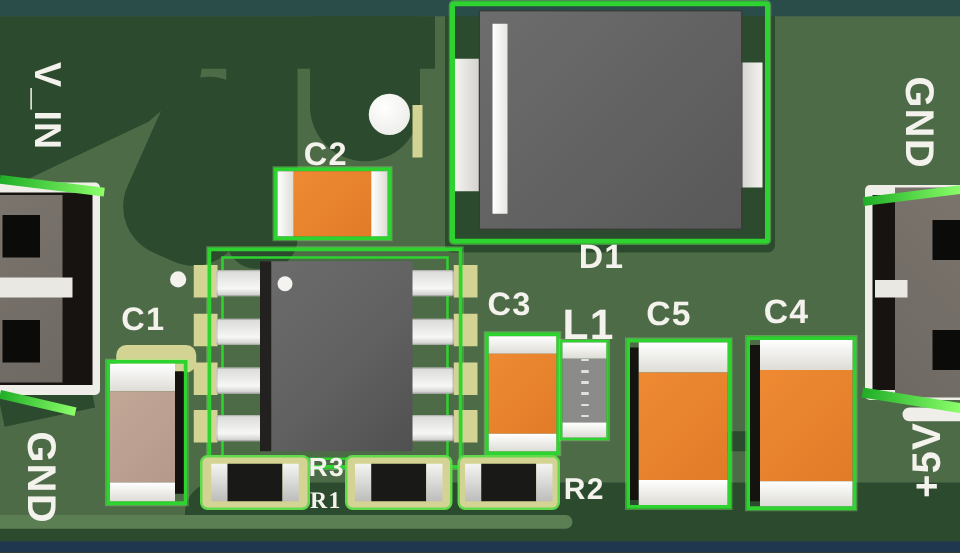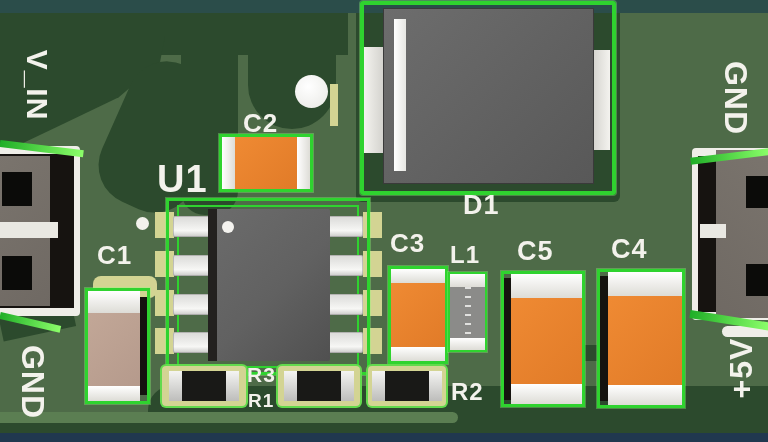--- a/index.html
+++ b/index.html
@@ -103,21 +103,20 @@
     <div class="abs pin" style="left:156px;top:131px;width:38px;height:21px;"></div>
 
     <div class="abs" style="left:39px;top:8px;width:122px;height:152px;
                 background:linear-gradient(135deg,#6c6c6c,var(--ic-gray,#616161) 55%,#505050);
                 border-radius:2px;">
       <div class="abs" style="left:0;top:0;width:9px;height:100%;background:#23211f;"></div>
       <div class="abs" style="left:14px;top:12px;width:12px;height:12px;border-radius:50%;background:#f4f3ef;"></div>
     </div>
   </div>
   <div class="abs" style="left:136px;top:217px;width:13px;height:13px;border-radius:50%;background:#f3f2ec;"></div>
-  <div class="abs label" style="left:157px;top:160px;font-size:38px;">U1</div>
 
   <div class="abs courtyard" style="left:85px;top:288px;width:59px;height:110px;">
     <div class="abs blackbar" style="right:0;top:6px;width:7px;bottom:6px;"></div>
     <div class="abs capv" style="left:0;top:0;width:52px;height:110px;">
       <div class="cap-end" style="height:22px;"></div>
       <div class="tan" style="flex:1;"></div>
       <div class="cap-end" style="height:15px;"></div>
     </div>
   </div>
   <div class="abs label" style="left:97px;top:242px;font-size:26px;">C1</div>
@@ -129,21 +128,21 @@
   </div>
   <div class="abs label" style="left:390px;top:230px;font-size:26px;">C3</div>
 
   <div class="abs courtyard capv" style="left:448px;top:272px;width:35px;height:76px;border-width:2px;">
     <div class="cap-end" style="height:13px;"></div>
     <div style="flex:1;background:#8b8b89;
                 background-image:repeating-linear-gradient(180deg,rgba(240,240,238,.85) 0 2px,transparent 2px 9px);
                 background-size:6px 100%;background-position:center;background-repeat:no-repeat;"></div>
     <div class="cap-end" style="height:12px;"></div>
   </div>
-  <div class="abs label" style="left:450px;top:243px;font-size:24px;">L1</div>
+  <div class="abs label" style="left:450px;top:243px;font-size:34px;">L1</div>
 
   <div class="abs courtyard" style="left:501px;top:271px;width:78px;height:130px;">
     <div class="abs blackbar" style="left:0;top:4px;width:7px;bottom:4px;"></div>
     <div class="abs capv" style="left:7px;top:0;right:0;height:130px;">
       <div class="cap-end" style="height:24px;"></div>
       <div class="orange" style="flex:1;"></div>
       <div class="cap-end" style="height:20px;"></div>
     </div>
   </div>
   <div class="abs label" style="left:517px;top:238px;font-size:27px;">C5</div>
@@ -173,21 +172,21 @@
     </div>
   </div>
   <div class="abs pad res" style="left:366px;top:364px;width:78px;height:40px;">
     <div class="res-inner">
       <div class="res-end"></div>
       <div class="res-body"></div>
       <div class="res-end"></div>
     </div>
   </div>
   <div class="abs label" style="left:247px;top:364px;font-size:21px;">R3</div>
-  <div class="abs label" style="left:248px;top:391px;font-size:19px;">R1</div>
+  <div class="abs label" style="left:248px;top:391px;font-size:19px;font-family:Liberation Serif, serif;">R1</div>
   <div class="abs label" style="left:451px;top:380px;font-size:24px;">R2</div>
 
   <div class="abs" style="left:0;top:146px;width:80px;height:170px;">
     <div class="abs" style="left:0;top:0;width:80px;height:170px;background:#efeee8;border-radius:0 4px 4px 0;"></div>
     <div class="abs" style="left:0;top:8px;width:74px;height:154px;background:#161310;"></div>
     <div class="abs" style="left:0;top:10px;width:50px;height:150px;
                 background:linear-gradient(135deg,#7a746d,var(--connector-gray,#6f6963));"></div>
     <div class="abs slot" style="left:2px;top:26px;width:30px;height:34px;"></div>
     <div class="abs slot" style="left:2px;top:110px;width:30px;height:34px;"></div>
     <div class="abs" style="left:0;top:76px;width:58px;height:16px;background:#e9e8e2;"></div>

